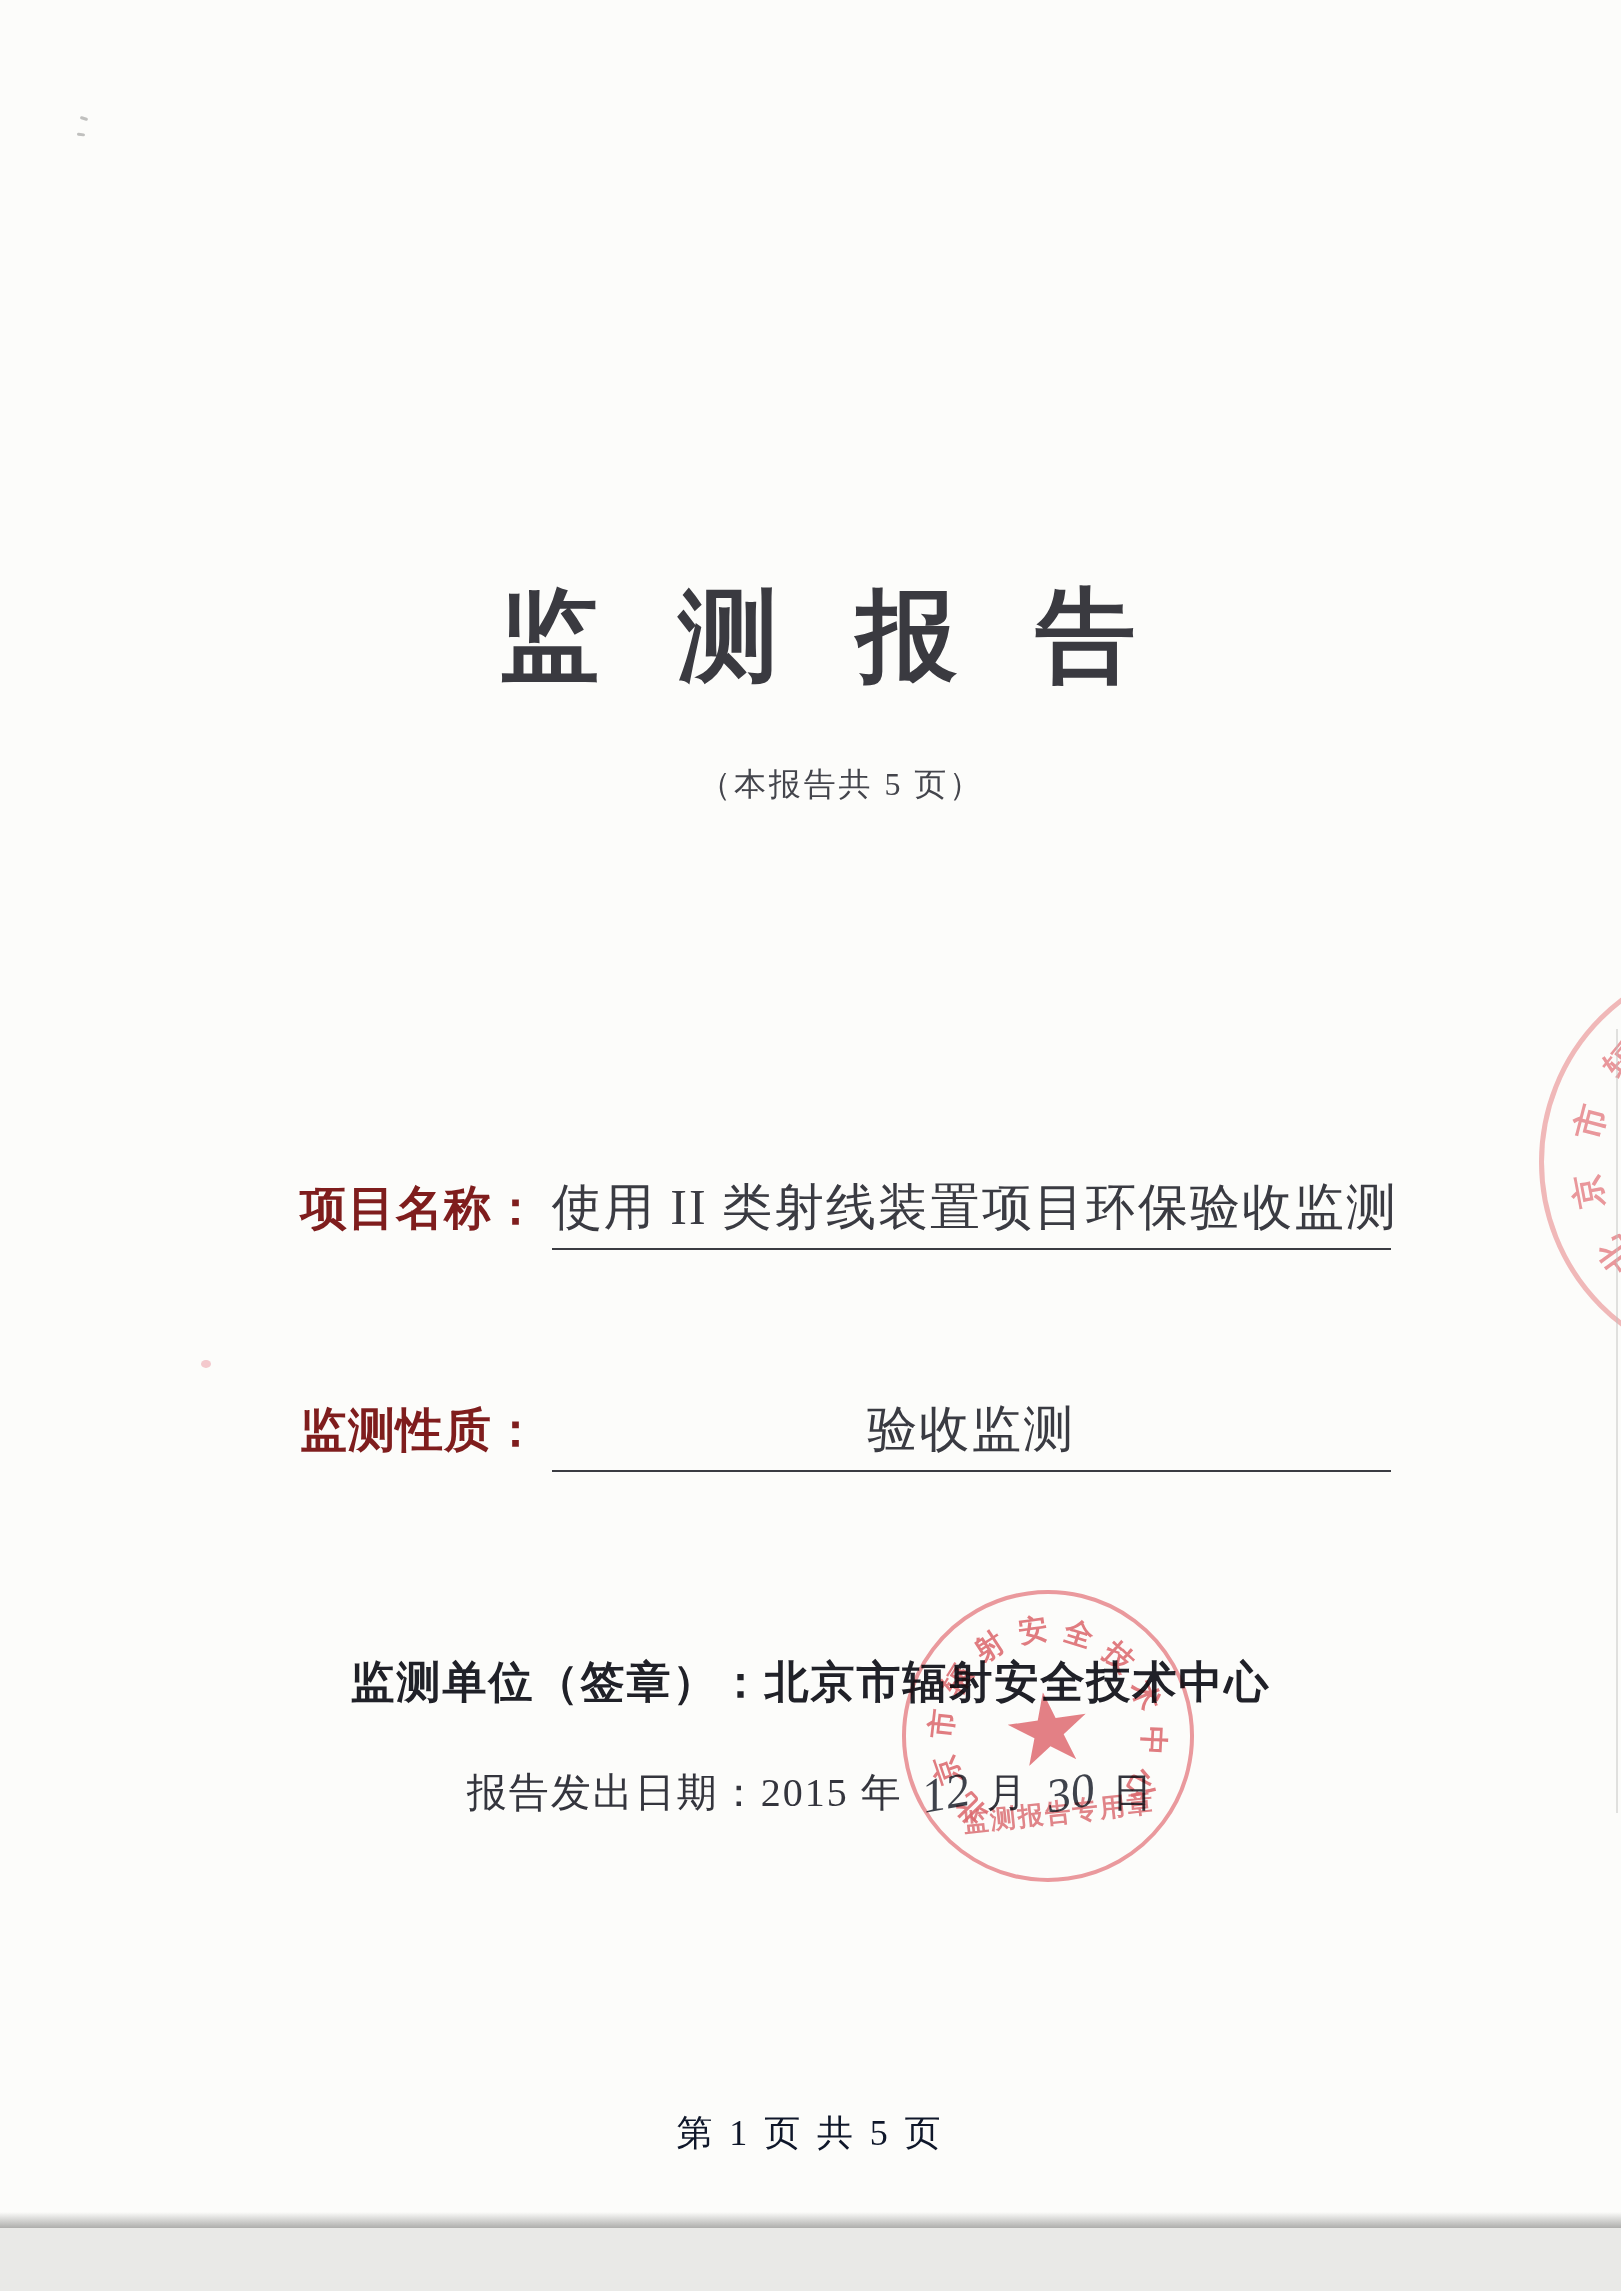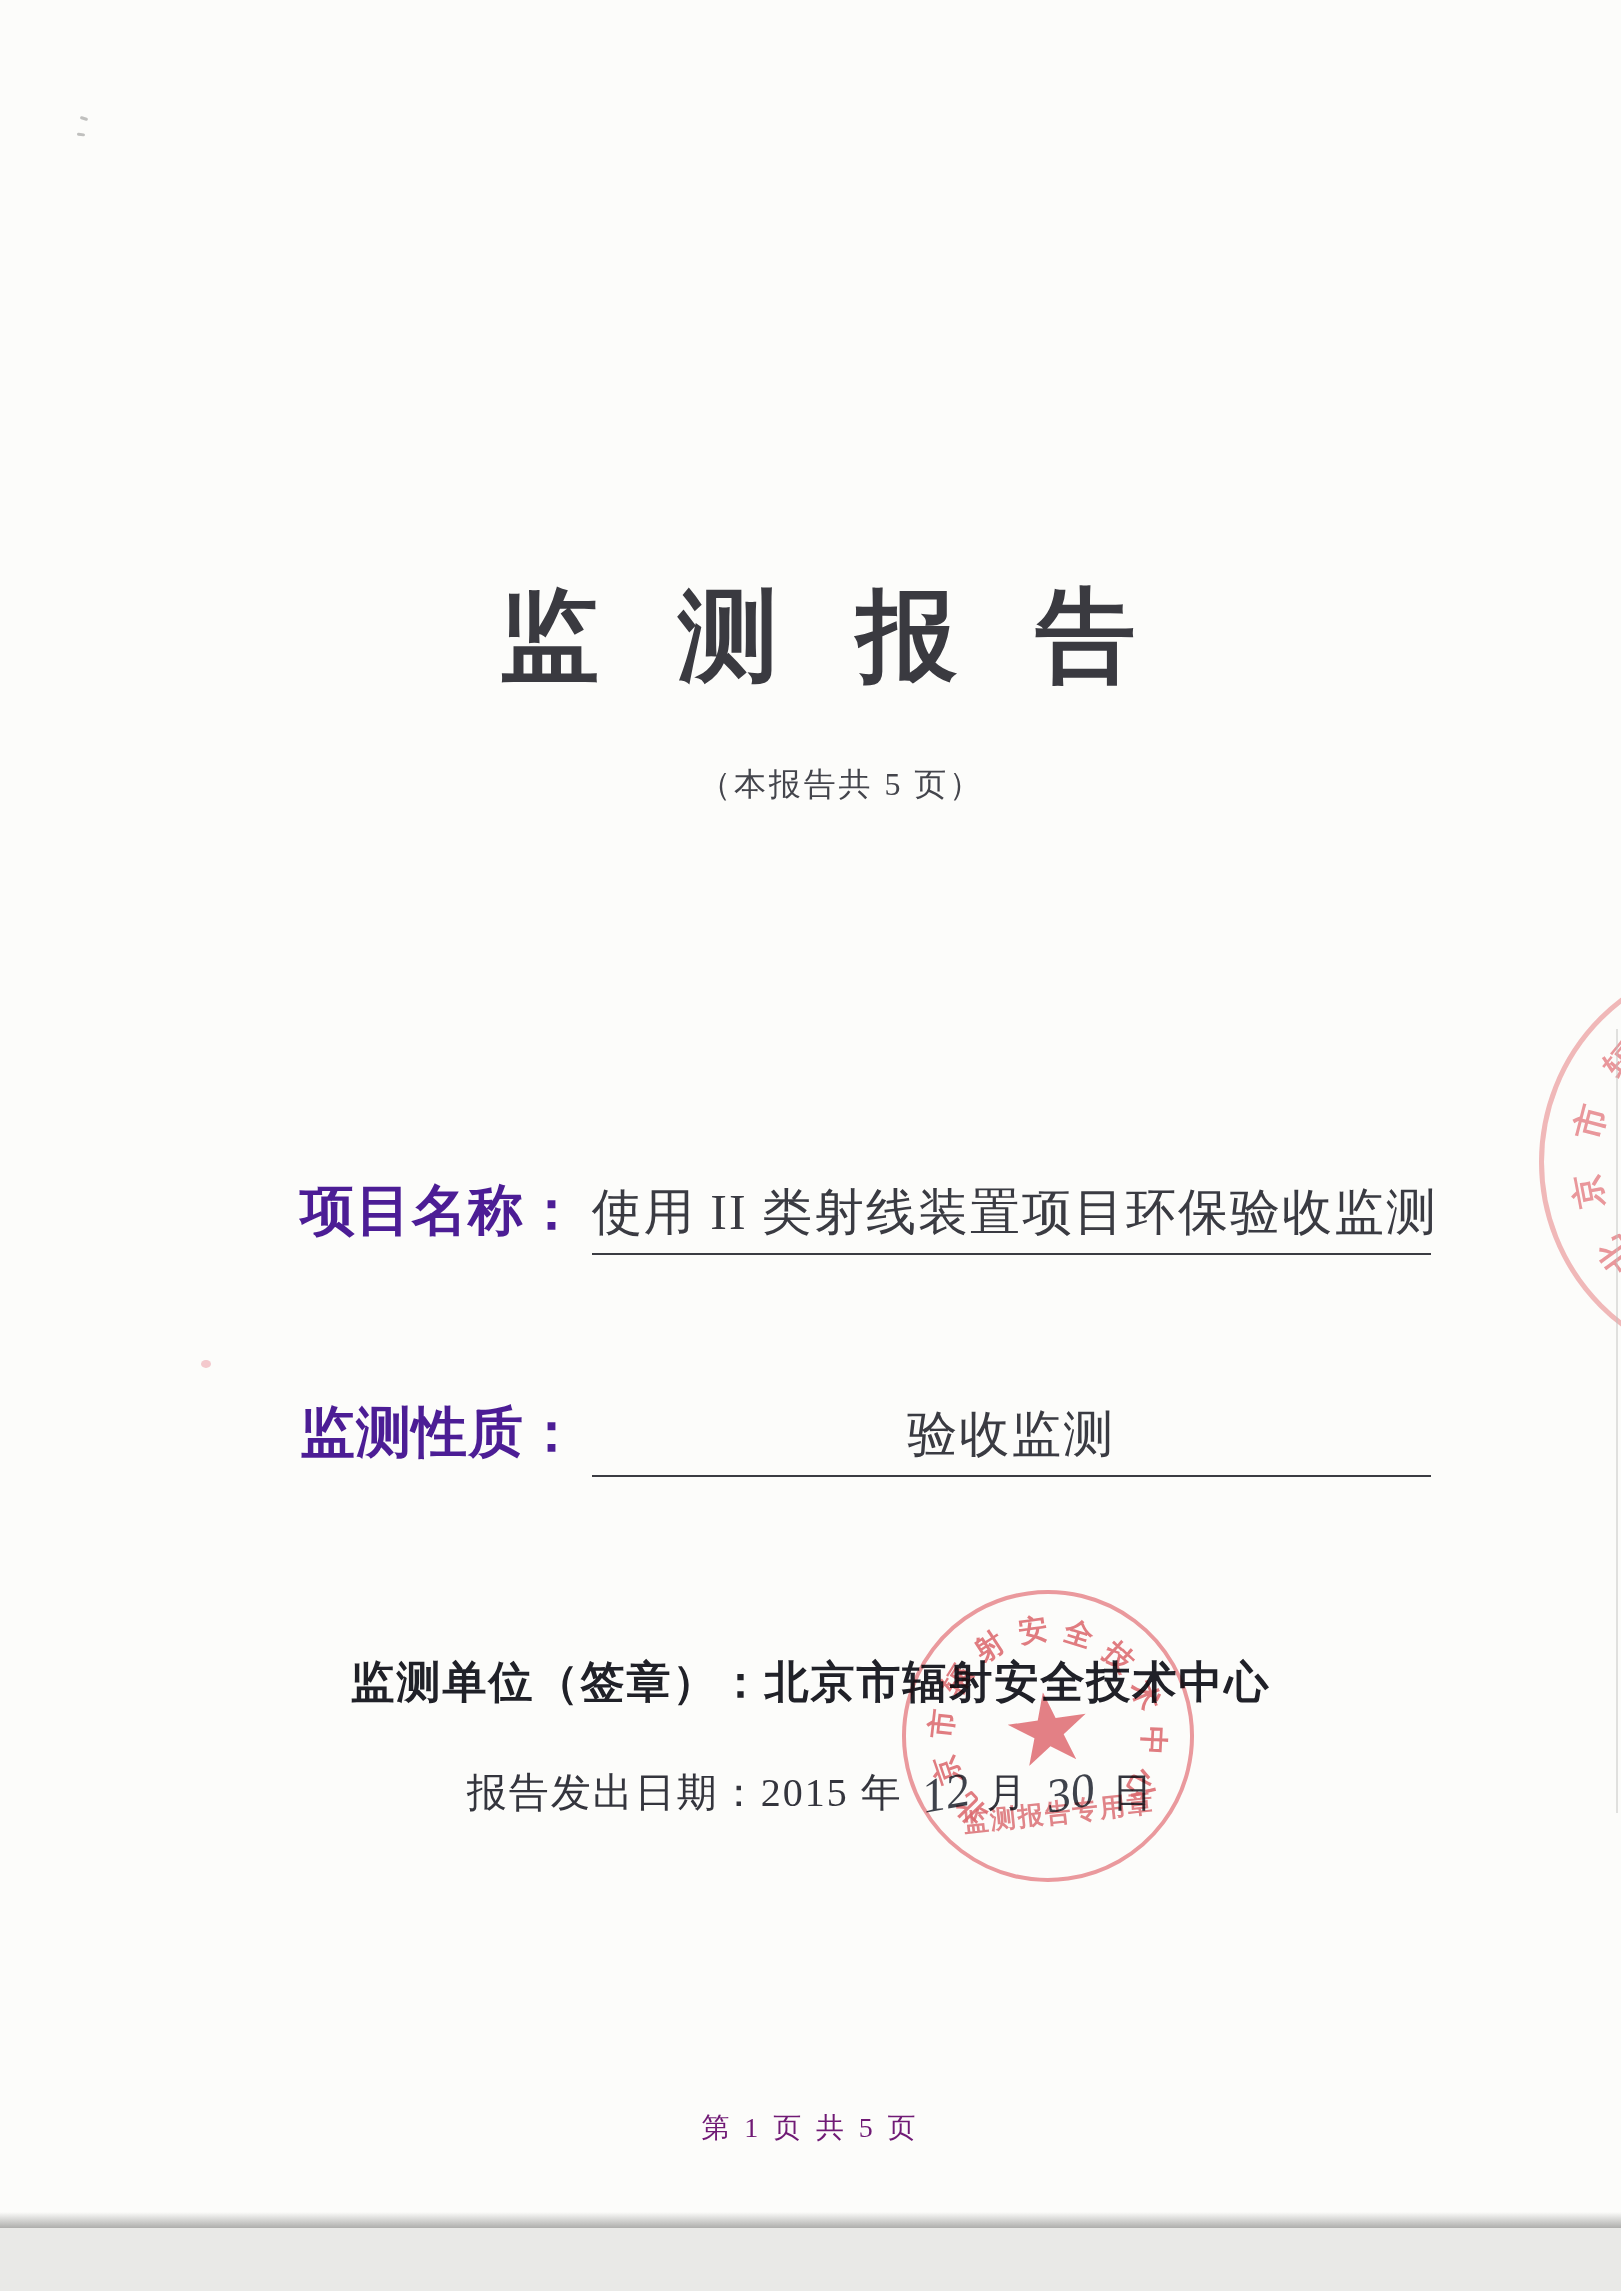--- a/index.html
+++ b/index.html
@@ -40,22 +40,22 @@
   
   .field-row{
     position:absolute;
     left:300px;
     white-space:nowrap;
   }
   .field-label{
     display:inline-block;
     font-family:"Liberation Sans", sans-serif;
     font-weight:bold;
-    font-size:55px;
-    color:#4c1d95;
+    font-size:47px;
+    color:#7f1d1d;
     vertical-align:baseline;
     letter-spacing:1px;
   }
   .field-line{
     display:inline-block;
     width:839px;
     margin-left:11.8px;
     border-bottom:2.9px solid #3b3c42;
     text-align:center;
     font-size:50px;
@@ -86,23 +86,23 @@
     display:inline-block;
     font-style:italic;
     font-size:48px;
     color:#3e424b;
     transform:rotate(-10deg) translateY(2.9px);
     margin:0 5.9px;
     letter-spacing:0;
   }
   #footer-page{
     top:2109px;
-    font-size:28px;
+    font-size:36px;
     letter-spacing:3.9px;
-    color:#701a75;
+    color:#0f172a;
   }
   
   .stamp{
     position:absolute;
     border-radius:50%;
     mix-blend-mode:multiply;
     pointer-events:none;
   }
   #center-stamp{
     left:902px;top:1590px;

